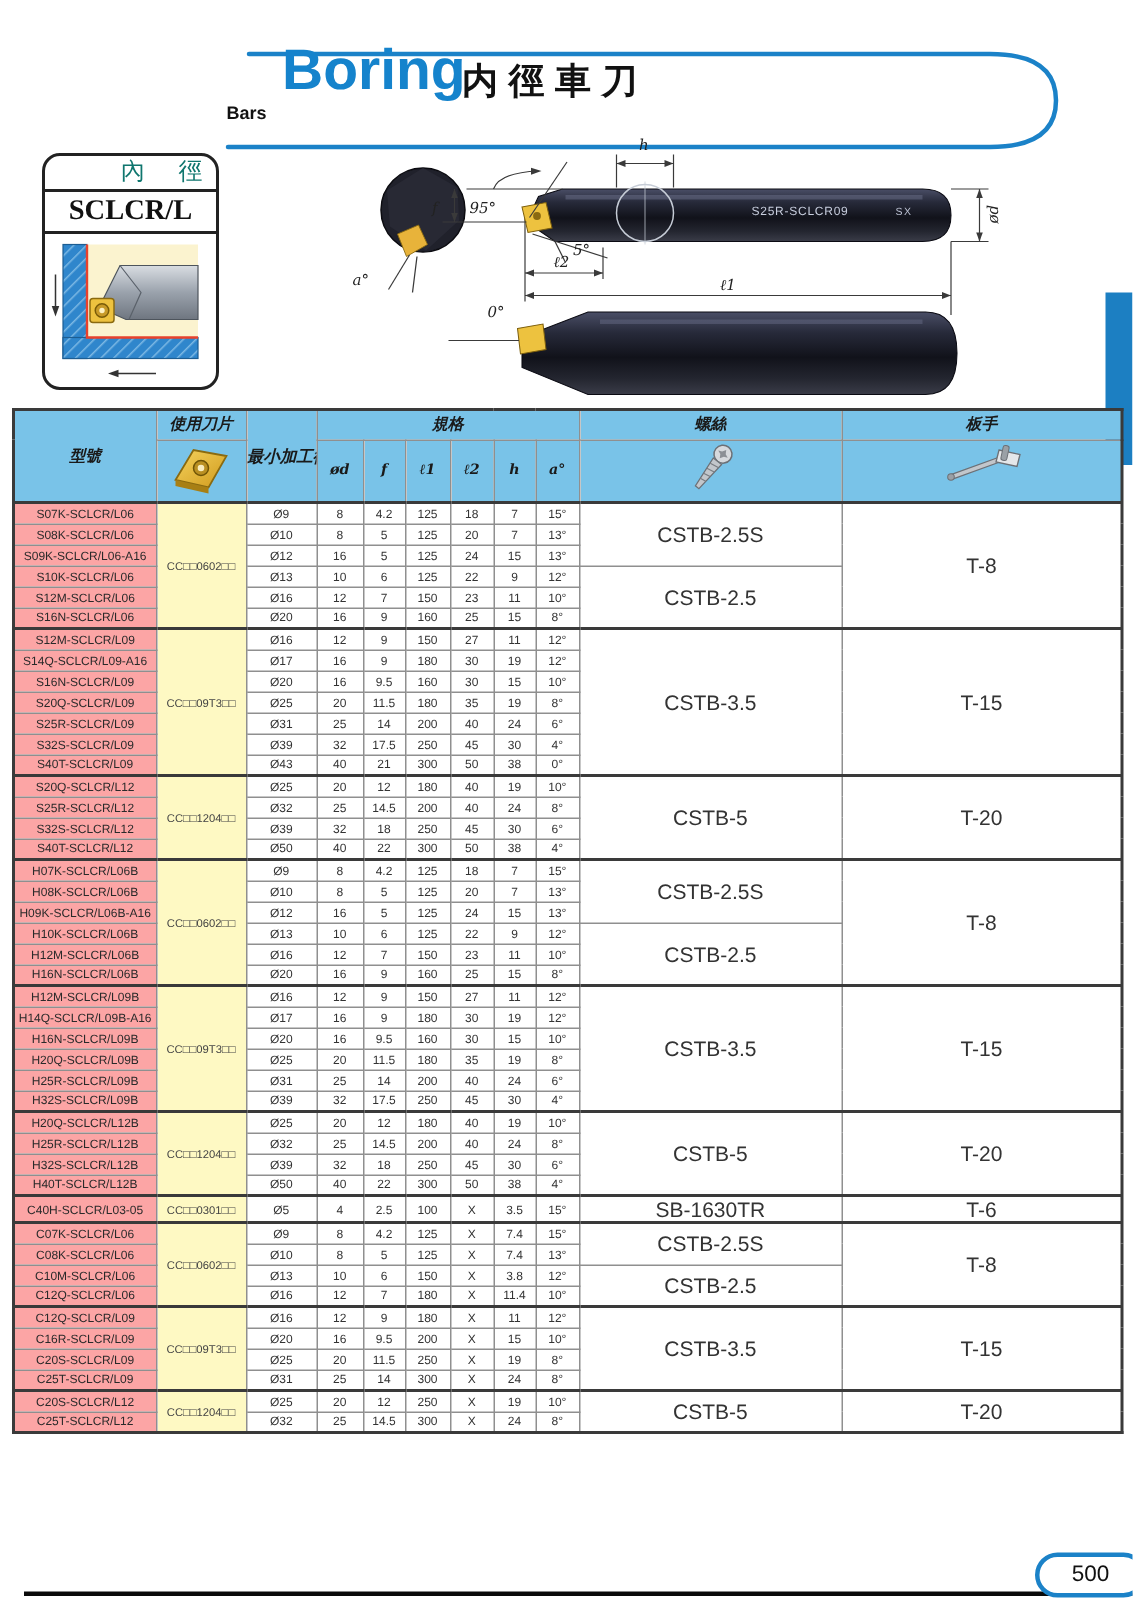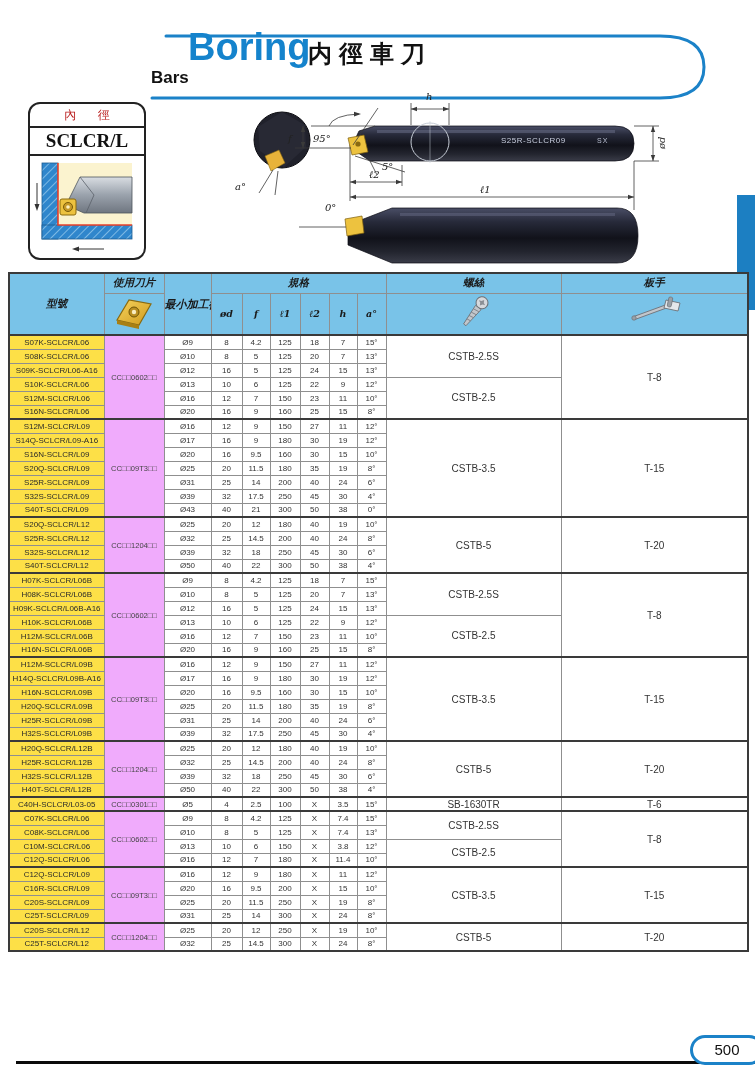--- a/index.html
+++ b/index.html
@@ -3,27 +3,27 @@
 <meta charset="utf-8">
 <style>
   html,body{margin:0;padding:0;}
   body{
     width:755px;height:1068px;position:relative;overflow:hidden;
     background:#ffffff;font-family:"Liberation Sans",sans-serif;color:#222;
   }
   
   .title-outline{position:absolute;left:142px;top:28px;width:586px;height:78px;}
   .title-en{position:absolute;left:148px;top:26px;font-size:38px;font-weight:800;color:#1583cc;letter-spacing:0px;margin-left:40px;}
-  .title-en-sub{position:absolute;left:151px;top:68px;font-size:17px;font-weight:700;color:#111;}
+  .title-en-sub{position:absolute;left:151px;top:68px;font-size:12px;font-weight:700;color:#111;}
   .title-zh{position:absolute;left:308px;top:38px;font-size:24px;font-weight:700;color:#111;letter-spacing:7px;}
   
   .diagram-card{position:absolute;left:28px;top:102px;width:118px;height:158px;border:2px solid #222;
     border-radius:12px;background:#fff;box-sizing:border-box;overflow:hidden;}
-  .card-label{height:22px;line-height:22px;text-align:center;font-size:12px;letter-spacing:9px;
-    border-bottom:2px solid #222;color:#b91c1c;padding-left:9px;}
+  .card-label{height:22px;line-height:22px;text-align:right;font-size:16px;letter-spacing:9px;
+    border-bottom:2px solid #222;color:#0f766e;padding-left:9px;}
   .card-code{height:26px;line-height:26px;text-align:center;font-size:19px;font-weight:700;
     border-bottom:2px solid #222;color:#111;font-family:Liberation Serif, serif;}
   .card-illu{display:block;margin:5px auto 0 auto;}
   
   .tech-drawing{position:absolute;left:225px;top:85px;}
   .dim{stroke:#3a3a3a;stroke-width:0.8;fill:none;}
   .dimlabel{font-family:"DejaVu Serif",serif;font-style:italic;font-size:10px;fill:#222;}
   
   .side-tab{position:absolute;left:737px;top:195px;width:18px;height:115px;background:#1c7fc2;}
   
@@ -31,24 +31,24 @@
     table-layout:fixed;font-size:8px;color:#333;}
   table.spec th,table.spec td{border:1px solid #8f8f8f;padding:0;text-align:center;
     overflow:hidden;white-space:nowrap;}
   table.spec{border:2px solid #3a3a3a;}
   thead th{background:#79c3e8;color:#1a1a1a;font-weight:700;font-style:italic;}
   .th-top{height:20px;font-size:10.5px;}
   .th-min{font-size:11px;}
   .th-iconrow{height:42px;}
   .th-sub{font-family:"DejaVu Serif",serif;font-style:italic;font-weight:700;font-size:9.5px;}
   tbody tr{height:14px;}
-  td.c-model{background:#fde047;text-align:left;padding-left:4px;font-size:8px;color:#2a2a2a;margin-left:32px;}
-  td.c-insert{font-size:7.5px;color:#444;background:#f0abfc;}
+  td.c-model{background:#fca5a5;text-align:left;padding-left:4px;font-size:8px;color:#2a2a2a;margin-left:32px;}
+  td.c-insert{font-size:7.5px;color:#444;background:#fef9c3;}
   td.c-num{font-size:8px;background:#fff;color:#333;}
-  td.c-screw,td.c-wrench{font-size:10px;background:#fff;color:#333;margin-top:38px;}
+  td.c-screw,td.c-wrench{font-size:14px;background:#fff;color:#333;margin-top:38px;}
   tr.gs>td{border-top:2px solid #3a3a3a;}
   
   .footer-line{position:absolute;left:16px;top:1061px;width:739px;height:3px;background:#0a0a0a;}
   .page-badge{position:absolute;left:690px;top:1035px;width:68px;height:24px;background:#fff;
     border:3px solid #1b82c8;border-radius:15px;text-align:center;line-height:24px;
     font-size:15px;color:#111;}
 </style>
 </head>
 <body>
 

